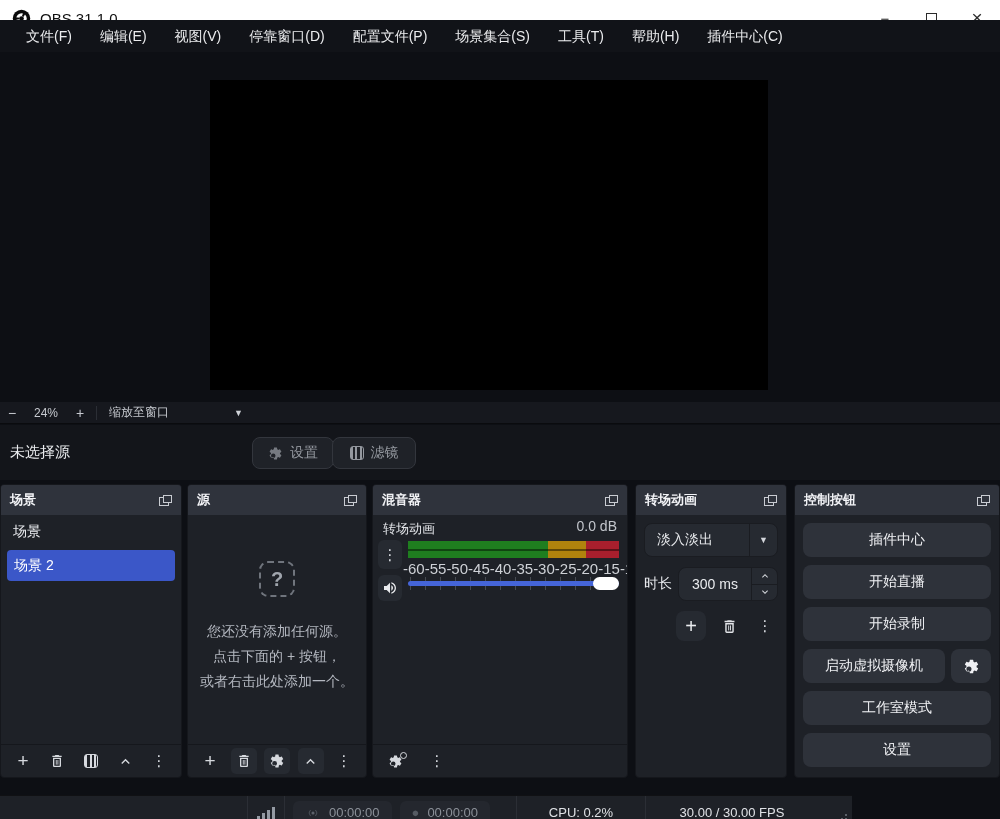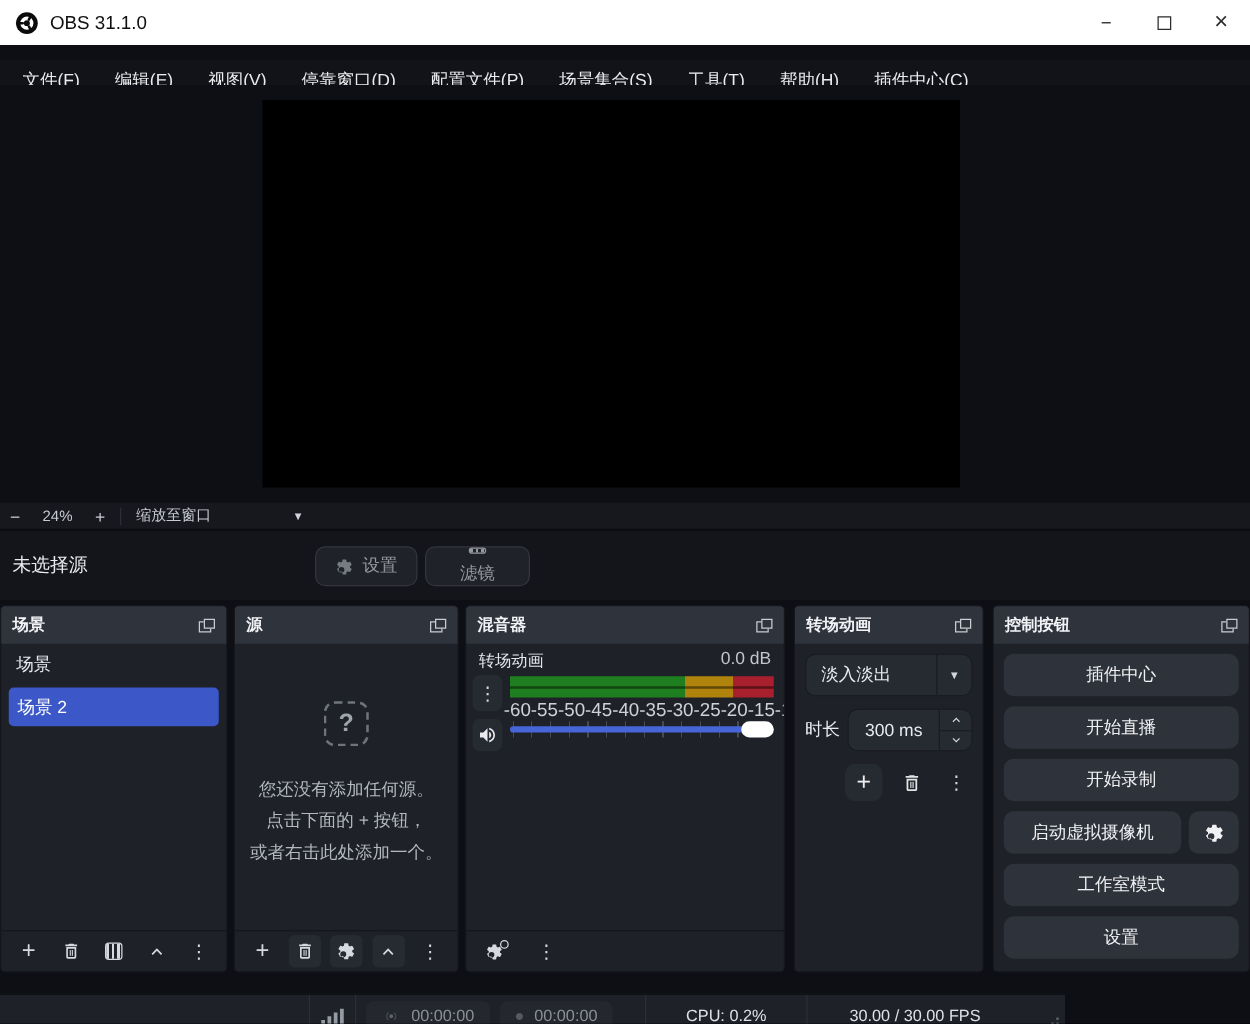--- a/index.html
+++ b/index.html
@@ -9,42 +9,42 @@
 
   
   .titlebar { position:absolute; left:0; top:0; width:1000px; height:36px; background:#ffffff; display:flex; align-items:center; }
   .titlebar .logo { margin-left:12px; width:19px; height:19px; display:flex; }
   .titlebar .title { margin-left:9px; font-size:15px; color:#101010; }
   .win-controls { margin-left:auto; display:flex; height:100%; }
   .win-btn { width:46px; height:100%; display:flex; align-items:center; justify-content:center; color:#2b2b2b; font-size:15px; cursor:pointer; }
   .max-glyph { width:11px; height:11px; border:1px solid #2b2b2b; }
 
   
-  .menubar { position:absolute; left:0; top:48px; width:1000px; height:32px; background:#111318; display:flex; align-items:flex-end; padding-left:4px; }
+  .menubar { position:absolute; left:0; top:20px; width:1000px; height:32px; background:#111318; display:flex; align-items:flex-end; padding-left:12px; }
   .menu-item { padding:0 14px; font-size:14px; color:#ebecee; line-height:32px; cursor:pointer; }
 
   
   .preview { position:absolute; left:0; top:68px; width:1000px; height:334px; background:#0d0f14; }
   .canvas { position:absolute; left:210px; top:12px; width:558px; height:310px; background:#000000; }
 
   
   .zoombar { position:absolute; left:0; top:402px; width:1000px; height:22px; background:#16181e; border-bottom:1px solid #0a0b0e; display:flex; align-items:center; font-size:12px; color:#c7cad0; }
   .zoombar .zbtn { width:24px; text-align:center; font-size:14px; cursor:pointer; }
   .zoombar .zpct { width:44px; text-align:center; }
   .zoombar .zdiv { width:1px; height:14px; background:#2b2e35; margin:0 4px; }
   .zoom-fit { display:flex; align-items:center; width:148px; padding-left:8px; cursor:pointer; }
   .zoom-fit .caret { margin-left:auto; margin-right:6px; font-size:9px; color:#cfd2d8; }
 
   
   .srcbar { position:absolute; left:0; top:425px; width:1000px; height:55px; background:#13151a; }
   .srcbar .status { position:absolute; left:10px; top:18px; font-size:15px; color:#e9ebee; }
   .pillbtn { position:absolute; top:12px; height:32px; background:#1f2228; border:1px solid #33363d; border-radius:8px; display:flex; align-items:center; justify-content:center; gap:7px; color:#94989f; font-size:14px; cursor:pointer; }
   .pillbtn svg { opacity:.75; }
   .btn-props { left:252px; width:82px; }
-  .btn-filters { left:340px; width:84px;flex-direction:column; }
+  .btn-filters { left:332px; width:84px; }
   .filter-glyph { width:14px; height:14px; border:1.5px solid currentColor; border-radius:3px; background:repeating-linear-gradient(90deg, currentColor 0 2px, transparent 2px 4.5px); }
 
   
   .docks { position:absolute; left:0; top:484px; width:855px; height:294px; }
   .dock { position:absolute; top:0; height:294px; background:#1e2127; border:1px solid #15171c; border-radius:4px; display:flex; flex-direction:column; }
   .dock-header { height:30px; background:#2f333c; border-radius:3px 3px 0 0; display:flex; align-items:center; padding:0 9px; font-size:13px; font-weight:bold; color:#f2f3f6; flex:none; }
   .popout { margin-left:auto; position:relative; width:13px; height:11px; cursor:pointer; }
   .popout::before { content:""; position:absolute; left:0; bottom:0; width:8px; height:7px; border:1.2px solid #c9ccd2; }
   .popout::after { content:""; position:absolute; right:0; top:0; width:7px; height:6px; border:1.2px solid #c9ccd2; background:#2f333c; }
   .dock-body { flex:1; position:relative; overflow:hidden; }

